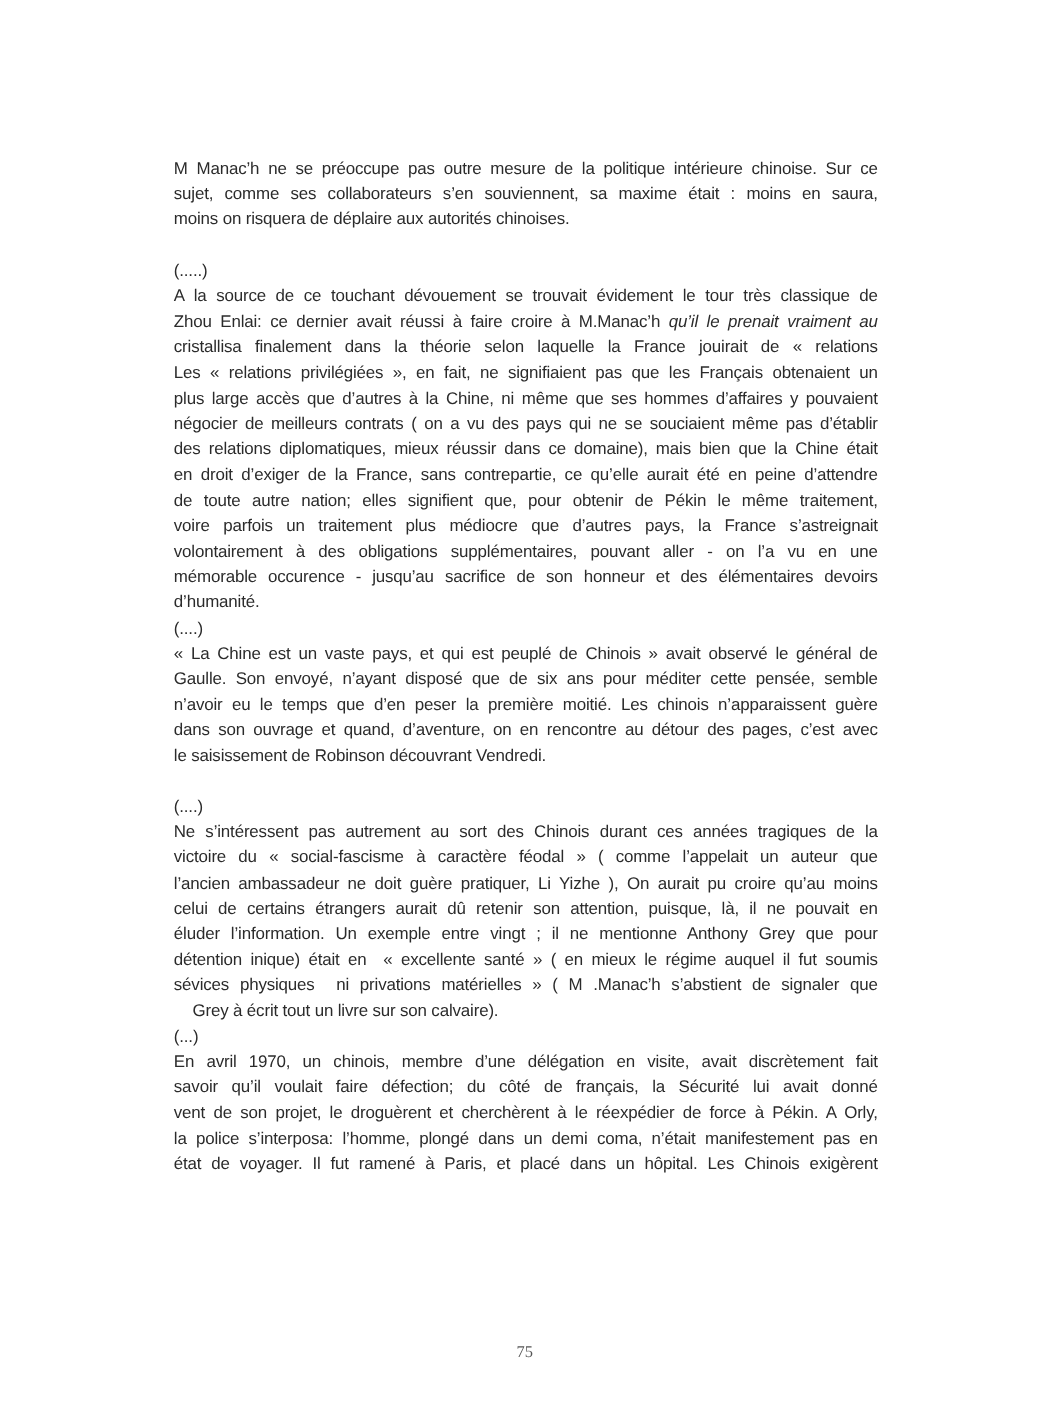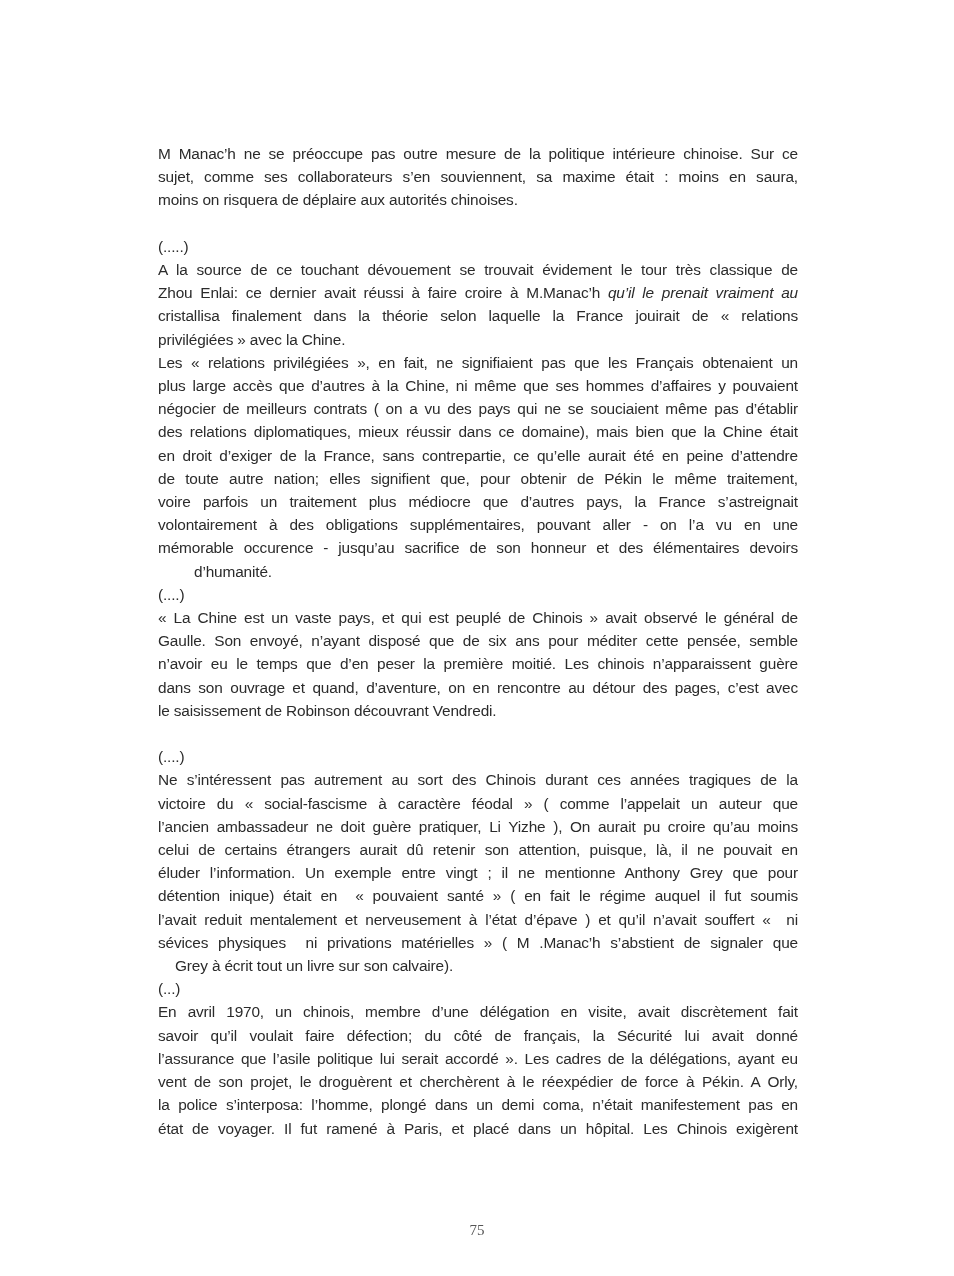--- a/index.html
+++ b/index.html
@@ -30,54 +30,51 @@
     <span class="line" style="display: block;"><span style="white-space: pre; word-spacing: 0px;">sujet, comme ses collaborateurs s’en souviennent, sa maxime était : moins en saura,</span></span>
     <span class="line last" style="display: block;"><span style="white-space: pre;">moins on risquera de déplaire aux autorités chinoises.</span></span>
   </div>
   <div class="gap"></div>
 
   <div class="para">
     <span class="line last" style="display: block;"><span style="white-space: pre;">(.....)</span></span>
     <span class="line" style="display: block;"><span style="white-space: pre; word-spacing: 0px; margin-top: 40px;">A la source de ce touchant dévouement se trouvait évidement le tour très classique de</span></span>
     <span class="line" style="display: block;"><span style="white-space: pre; word-spacing: 0px;"><span>Zhou Enlai: ce dernier avait réussi à faire croire à M.Manac’h </span><span class="ital">qu’il le prenait vraiment au</span></span></span>
     <span class="line" style="display: block;"><span style="white-space: pre; word-spacing: 0px;">cristallisa finalement dans la théorie selon laquelle la France jouirait de « relations</span></span>
-    <span class="line last" style="display: block;"><span style="white-space: pre;">privilégiées » avec la Chine.</span></span>
     <span class="line" style="display: block;"><span style="white-space: pre; word-spacing: 0px;">Les « relations privilégiées », en fait, ne signifiaient pas que les Français obtenaient un</span></span>
     <span class="line" style="display: block;"><span style="white-space: pre; word-spacing: 0px;">plus large accès que d’autres à la Chine, ni même que ses hommes d’affaires y pouvaient</span></span>
     <span class="line" style="display: block;"><span style="white-space: pre; word-spacing: 0px;">négocier de meilleurs contrats ( on a vu des pays qui ne se souciaient même pas d’établir</span></span>
     <span class="line" style="display: block;"><span style="white-space: pre; word-spacing: 0px;">des relations diplomatiques, mieux réussir dans ce domaine), mais bien que la Chine était</span></span>
     <span class="line" style="display: block;"><span style="white-space: pre; word-spacing: 0px;">en droit d’exiger de la France, sans contrepartie, ce qu’elle aurait été en peine d’attendre</span></span>
     <span class="line" style="display: block;"><span style="white-space: pre; word-spacing: 0px;">de toute autre nation; elles signifient que, pour obtenir de Pékin le même traitement,</span></span>
     <span class="line" style="display: block;"><span style="white-space: pre; word-spacing: 0px;">voire parfois un traitement plus médiocre que d’autres pays, la France s’astreignait</span></span>
     <span class="line" style="display: block;"><span style="white-space: pre; word-spacing: 0px;">volontairement à des obligations supplémentaires, pouvant aller - on l’a vu en une</span></span>
     <span class="line" style="display: block;"><span style="white-space: pre; word-spacing: 0px;">mémorable occurence - jusqu’au sacrifice de son honneur et des élémentaires devoirs</span></span>
-    <span class="line last" style="display: block; margin-left: 36px;"><span style="white-space: pre;">d’humanité.</span></span>
+    <span class="line last" style="display: block;"><span style="white-space: pre;">d’humanité.</span></span>
     <span class="line last" style="display: block;"><span style="white-space: pre;">(....)</span></span>
     <span class="line" style="display: block;"><span style="white-space: pre; word-spacing: 0px;">« La Chine est un vaste pays, et qui est peuplé de Chinois » avait observé le général de</span></span>
     <span class="line" style="display: block;"><span style="white-space: pre; word-spacing: 0px;">Gaulle. Son envoyé, n’ayant disposé que de six ans pour méditer cette pensée, semble</span></span>
     <span class="line" style="display: block;"><span style="white-space: pre; word-spacing: 0px;">n’avoir eu le temps que d’en peser la première moitié. Les chinois n’apparaissent guère</span></span>
     <span class="line" style="display: block;"><span style="white-space: pre; word-spacing: 0px;">dans son ouvrage et quand, d’aventure, on en rencontre au détour des pages, c’est avec</span></span>
     <span class="line last" style="display: block;"><span style="white-space: pre;">le saisissement de Robinson découvrant Vendredi.</span></span>
   </div>
   <div class="gap"></div>
 
   <div class="para">
     <span class="line last" style="display: block;"><span style="white-space: pre;">(....)</span></span>
     <span class="line" style="display: block;"><span style="white-space: pre; word-spacing: 0px;">Ne s’intéressent pas autrement au sort des Chinois durant ces années tragiques de la</span></span>
     <span class="line" style="display: block;"><span style="white-space: pre; word-spacing: 0px;">victoire du « social-fascisme à caractère féodal » ( comme l’appelait un auteur que</span></span>
     <span class="line" style="display: block;"><span style="white-space: pre; word-spacing: 0px;">l’ancien ambassadeur ne doit guère pratiquer, Li Yizhe ), On aurait pu croire qu’au moins</span></span>
     <span class="line" style="display: block;"><span style="white-space: pre; word-spacing: 0px;">celui de certains étrangers aurait dû retenir son attention, puisque, là, il ne pouvait en</span></span>
     <span class="line" style="display: block;"><span style="white-space: pre; word-spacing: 0px;">éluder l’information. Un exemple entre vingt ; il ne mentionne Anthony Grey que pour</span></span>
-    <span class="line" style="display: block;"><span style="white-space: pre; word-spacing: 0px;">détention inique) était en  « pouvaient santé » ( en fait le régime auquel il fut soumis</span></span>
-    <span class="line" style="display: block;"><span style="white-space: pre; word-spacing: 0px;">l’avait reduit mentalement et nerveusement à l’état d’épave ) et qu’il n’avait souffert «  ni</span></span>
+    <span class="line" style="display: block;"><span style="white-space: pre; word-spacing: 0px;">détention inique) était en  « excellente santé » ( en mieux le régime auquel il fut soumis</span></span>
     <span class="line" style="display: block;"><span style="white-space: pre; word-spacing: 0px;">sévices physiques  ni privations matérielles » ( M .Manac’h s’abstient de signaler que</span></span>
     <span class="line last" style="display: block;"><span style="white-space: pre; margin-left: 17px;">Grey à écrit tout un livre sur son calvaire).</span></span>
     <span class="line last" style="display: block;"><span style="white-space: pre;">(...)</span></span>
     <span class="line" style="display: block;"><span style="white-space: pre; word-spacing: 0px;">En avril 1970, un chinois, membre d’une délégation en visite, avait discrètement fait</span></span>
     <span class="line" style="display: block;"><span style="white-space: pre; word-spacing: 0px;">savoir qu’il voulait faire défection; du côté de français, la Sécurité lui avait donné</span></span>
-    <span class="line" style="display: block;"><span style="white-space: pre; word-spacing: 0px;">l’assurance que l’asile politique lui serait accordé ». Les cadres de la délégations, ayant eu</span></span>
     <span class="line" style="display: block;"><span style="white-space: pre; word-spacing: 0px;">vent de son projet, le droguèrent et cherchèrent à le réexpédier de force à Pékin. A Orly,</span></span>
     <span class="line" style="display: block;"><span style="white-space: pre; word-spacing: 0px;">la police s’interposa: l’homme, plongé dans un demi coma, n’était manifestement pas en</span></span>
     <span class="line" style="display: block;"><span style="white-space: pre; word-spacing: 0px;">état de voyager. Il fut ramené à Paris, et placé dans un hôpital. Les Chinois exigèrent</span></span>
   </div>
 </div>
 
 <div class="page-number">75</div>
 
 </body></html>

